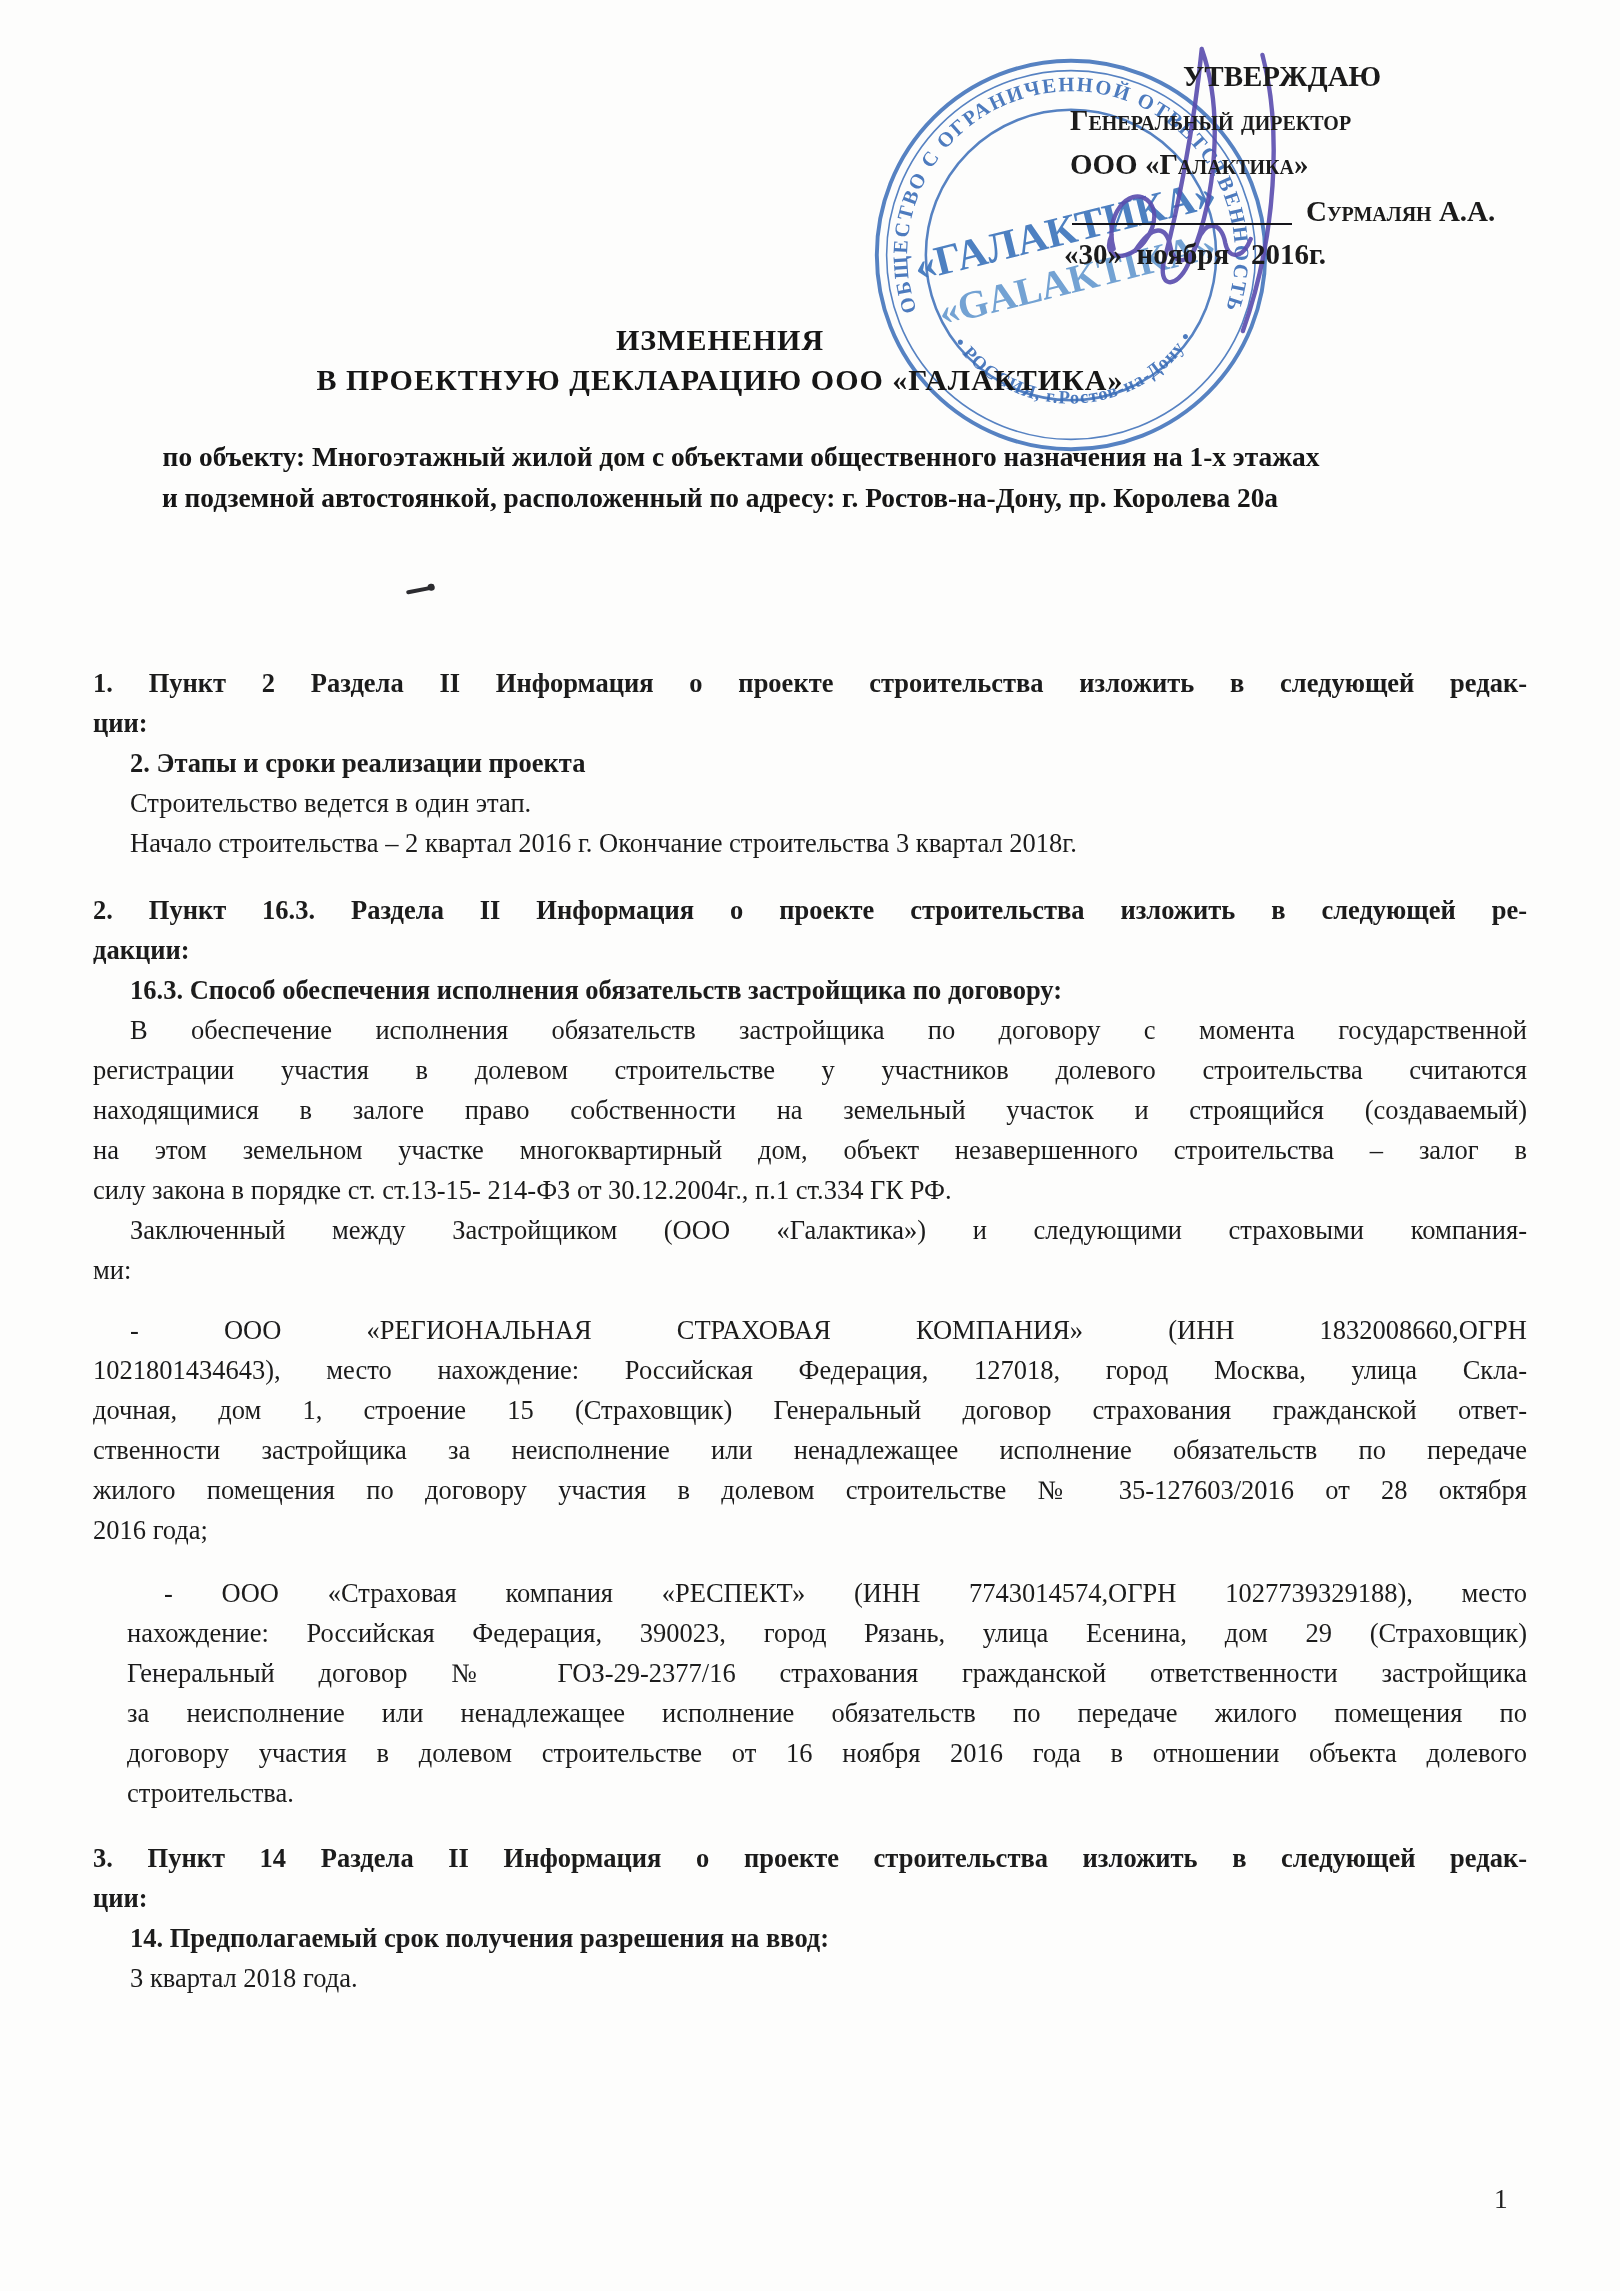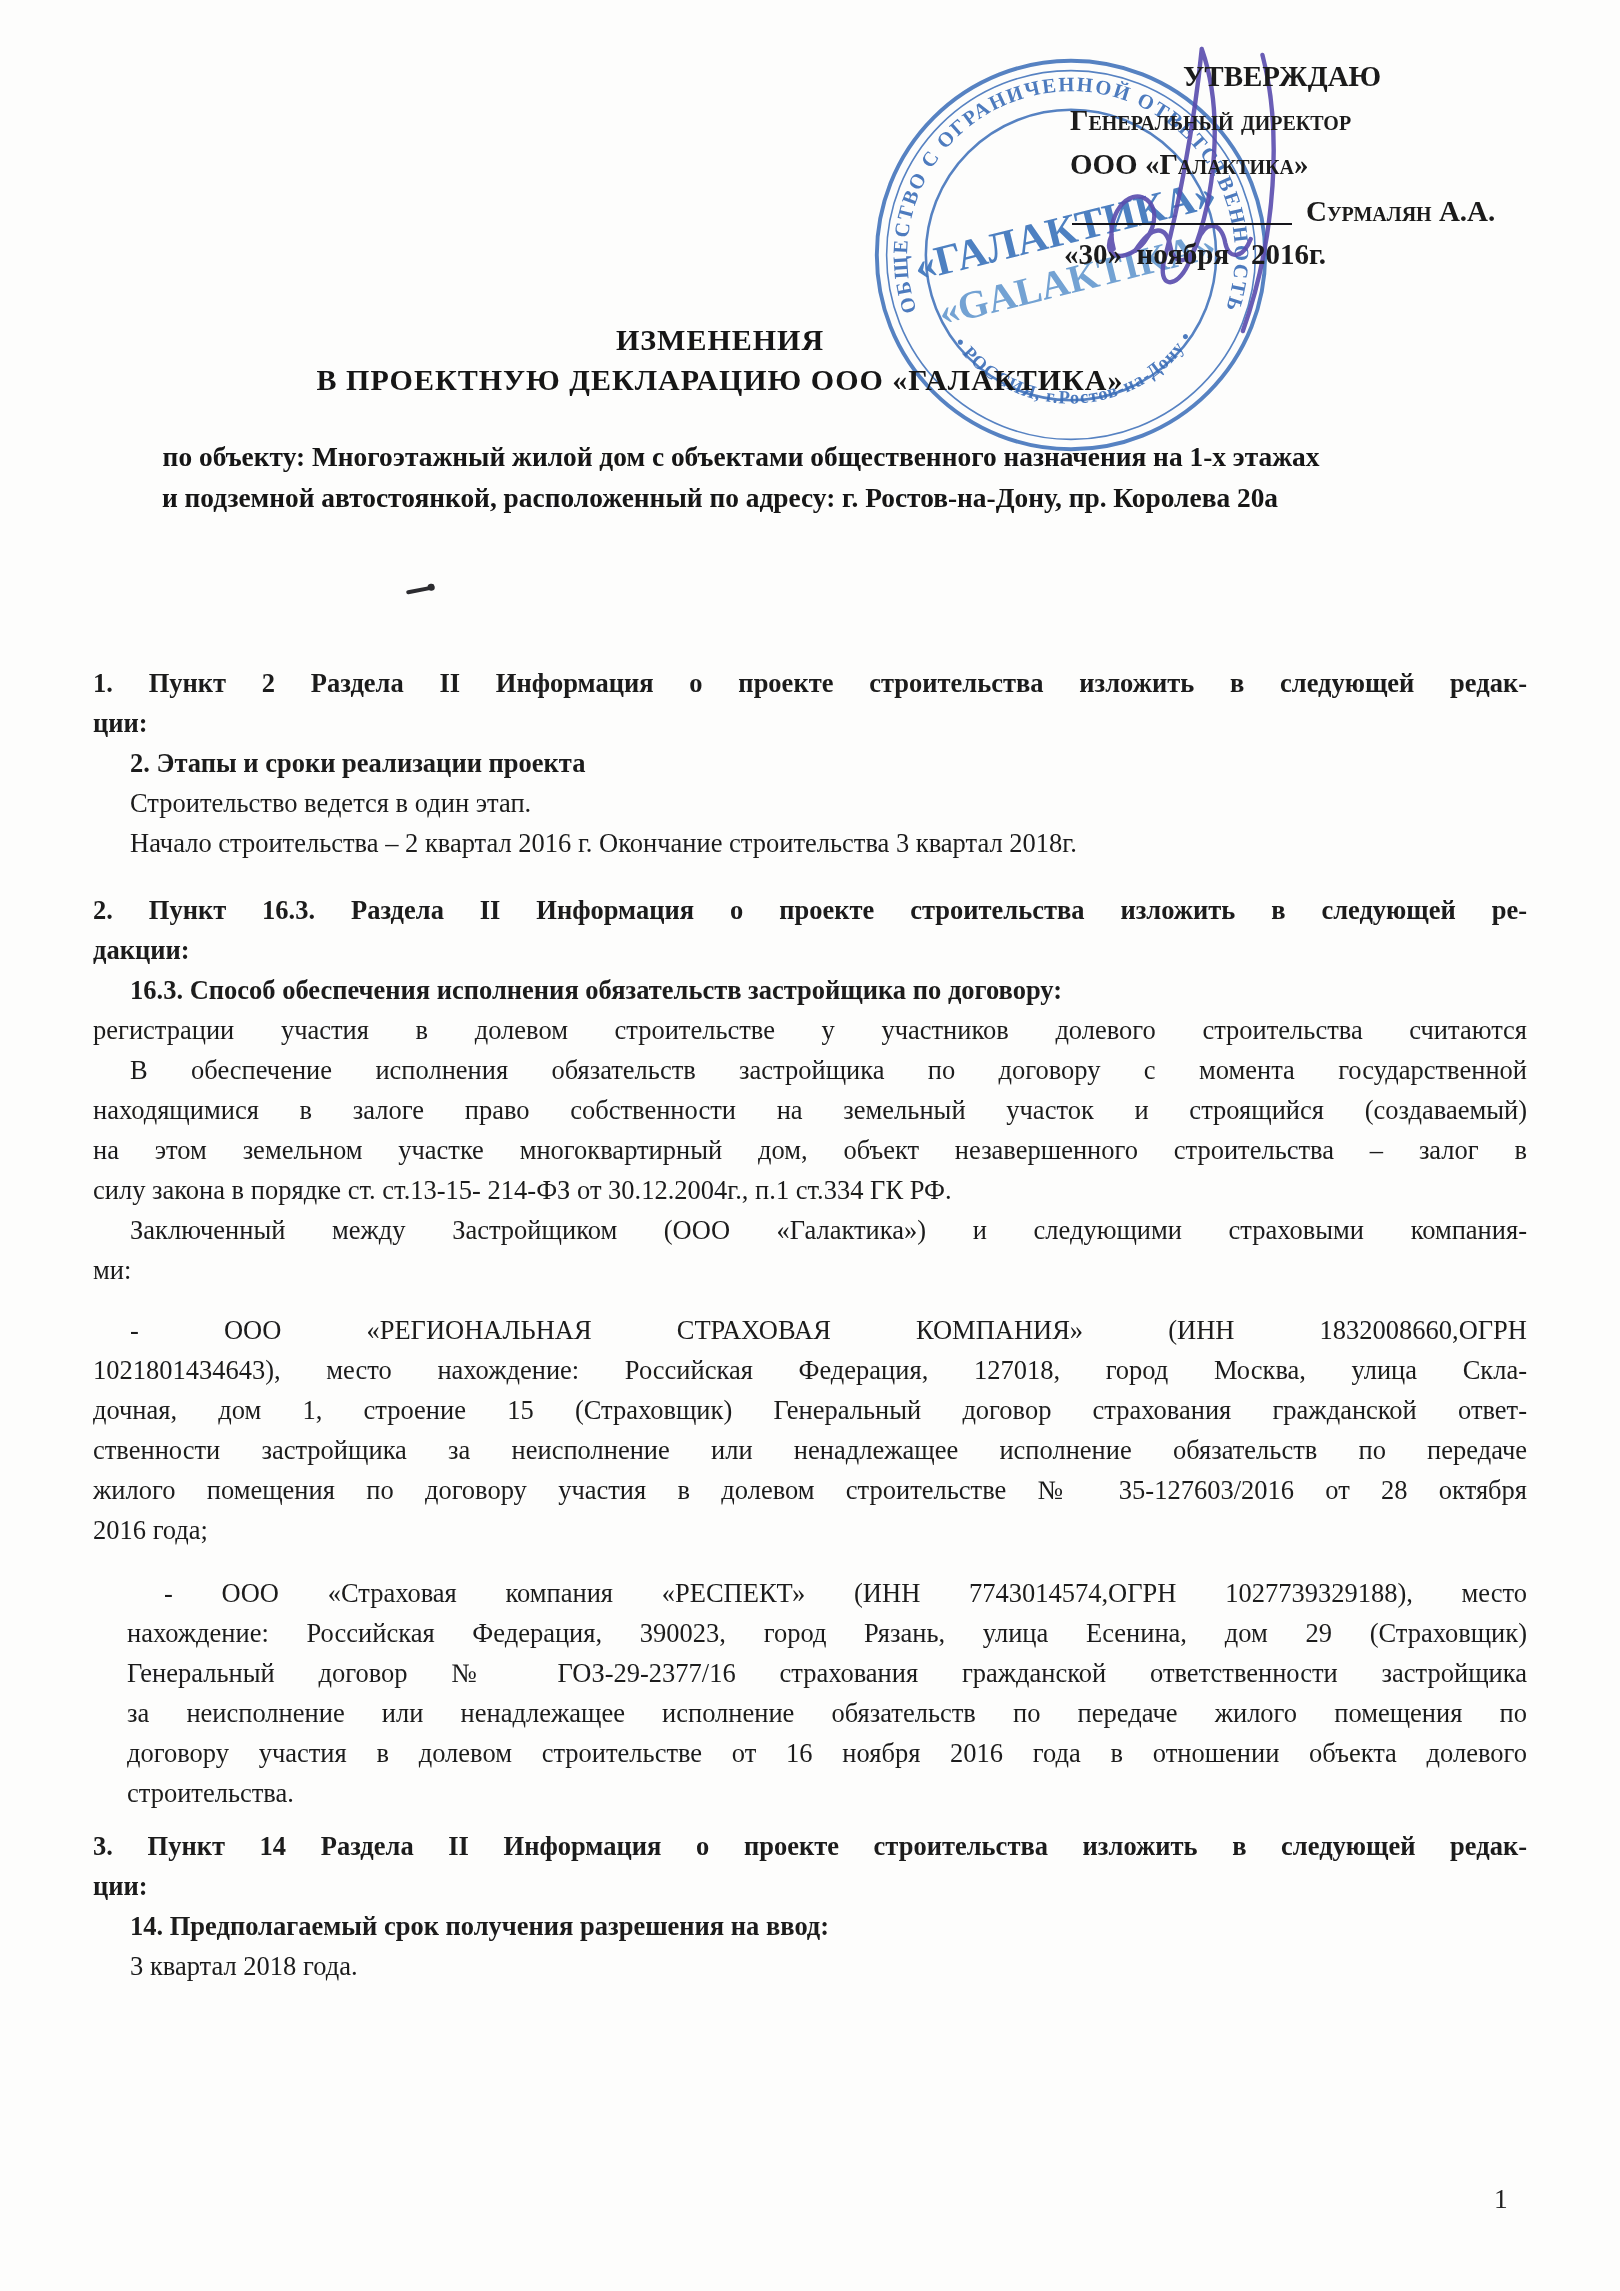--- a/index.html
+++ b/index.html
@@ -93,22 +93,22 @@
     <div class="ln ind">Строительство ведется в один этап.</div>
     <div class="ln ind">Начало строительства – 2 квартал 2016 г. Окончание строительства 3 квартал 2018г.</div>
   </div>
 
   <div class="blk">
     <div class="ln j b">2. Пункт 16.3. Раздела II Информация о проекте строительства изложить в следующей ре-</div>
     <div class="ln b">дакции:</div>
     <div class="ln b ind">16.3. Способ обеспечения исполнения обязательств застройщика по договору:</div>
 
     <div>
+      <div class="ln j ind">В обеспечение исполнения обязательств застройщика по договору с момента государственной</div>
       <div class="ln j">регистрации участия в долевом строительстве у участников долевого строительства считаются</div>
-      <div class="ln j ind">В обеспечение исполнения обязательств застройщика по договору с момента государственной</div>
       <div class="ln j">находящимися в залоге право собственности на земельный участок и строящийся (создаваемый)</div>
       <div class="ln j">на этом земельном участке многоквартирный дом, объект незавершенного строительства – залог в</div>
       <div class="ln">силу закона в порядке ст. ст.13-15- 214-ФЗ от 30.12.2004г., п.1 ст.334 ГК РФ.</div>
     </div>
 
     <div>
       <div class="ln j ind">Заключенный между Застройщиком (ООО «Галактика») и следующими страховыми компания-</div>
       <div class="ln">ми:</div>
     </div>
 
@@ -124,21 +124,21 @@
     <div style="margin-top:23.5px;margin-left:34px;">
       <div class="ln j ind">- ООО «Страховая компания «РЕСПЕКТ» (ИНН 7743014574,ОГРН 1027739329188), место</div>
       <div class="ln j">нахождение: Российская Федерация, 390023, город Рязань, улица Есенина, дом 29 (Страховщик)</div>
       <div class="ln j">Генеральный договор № ГОЗ-29-2377/16 страхования гражданской ответственности застройщика</div>
       <div class="ln j">за неисполнение или ненадлежащее исполнение обязательств по передаче жилого помещения по</div>
       <div class="ln j">договору участия в долевом строительстве от 16 ноября 2016 года в отношении объекта долевого</div>
       <div class="ln">строительства.</div>
     </div>
   </div>
 
-  <div class="blk" style="margin-top:13px;">
+  <div class="blk" style="margin-top:25px;">
     <div class="ln j b">3. Пункт 14 Раздела II Информация о проекте строительства изложить в следующей редак-</div>
     <div class="ln b">ции:</div>
     <div class="ln b ind">14. Предполагаемый срок получения разрешения на ввод:</div>
     <div class="ln ind">3 квартал 2018 года.</div>
   </div>
 
 </div>
 
 <div class="abs pagenum" style="left:1494px;top:2184px;">1</div>
 

